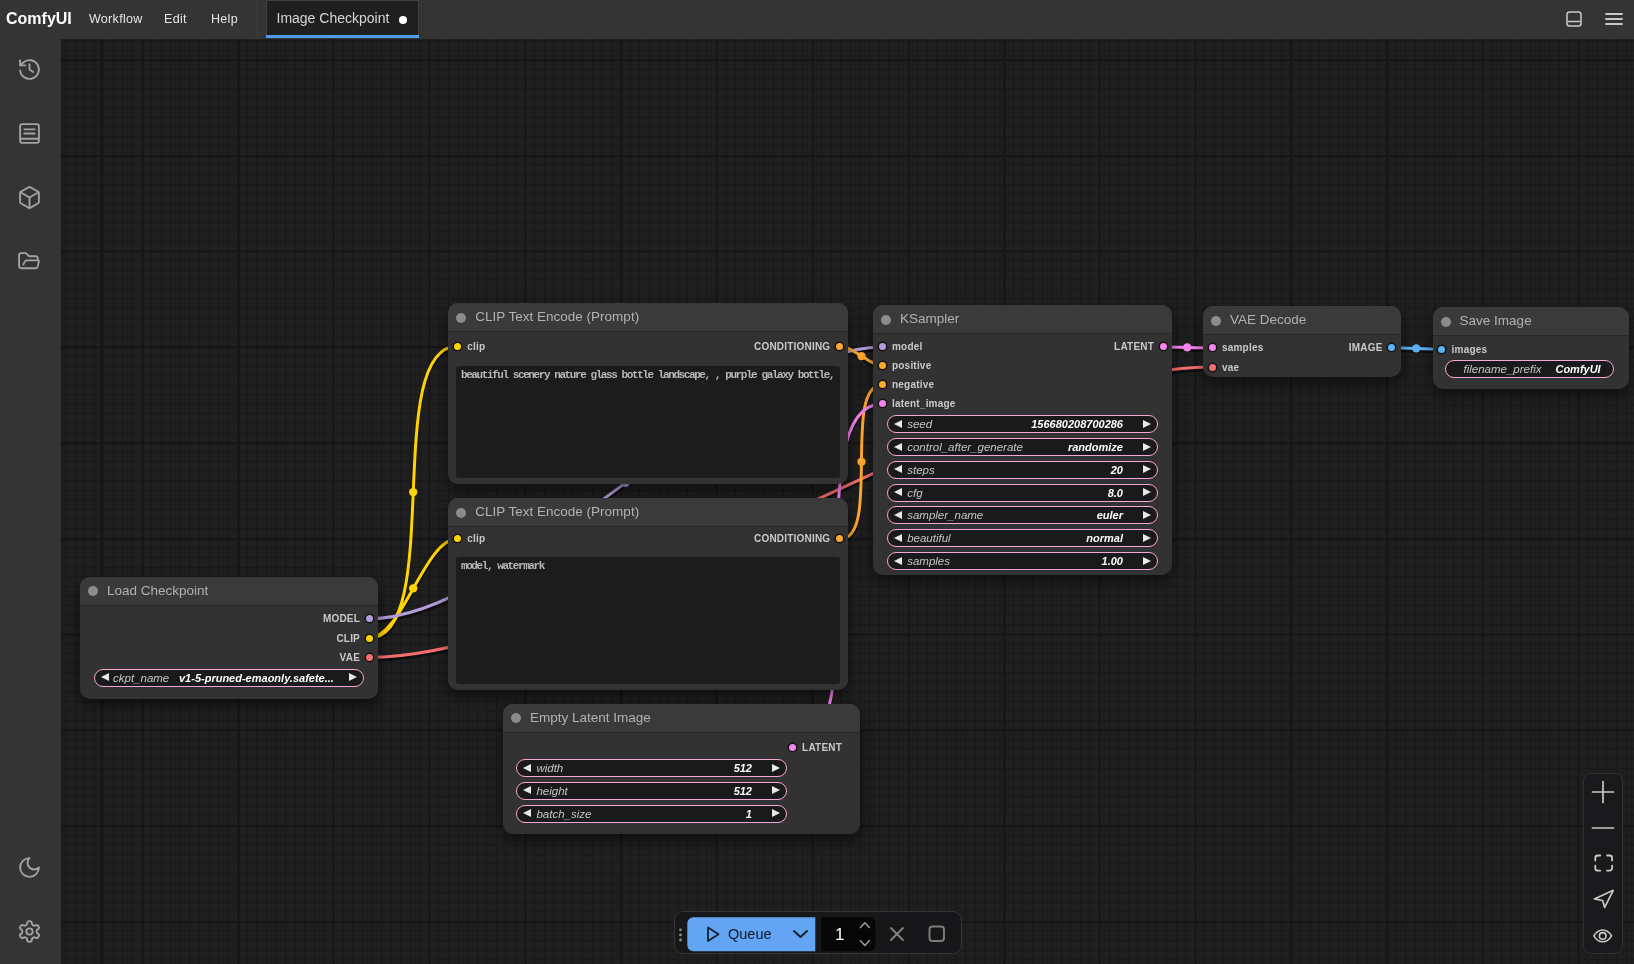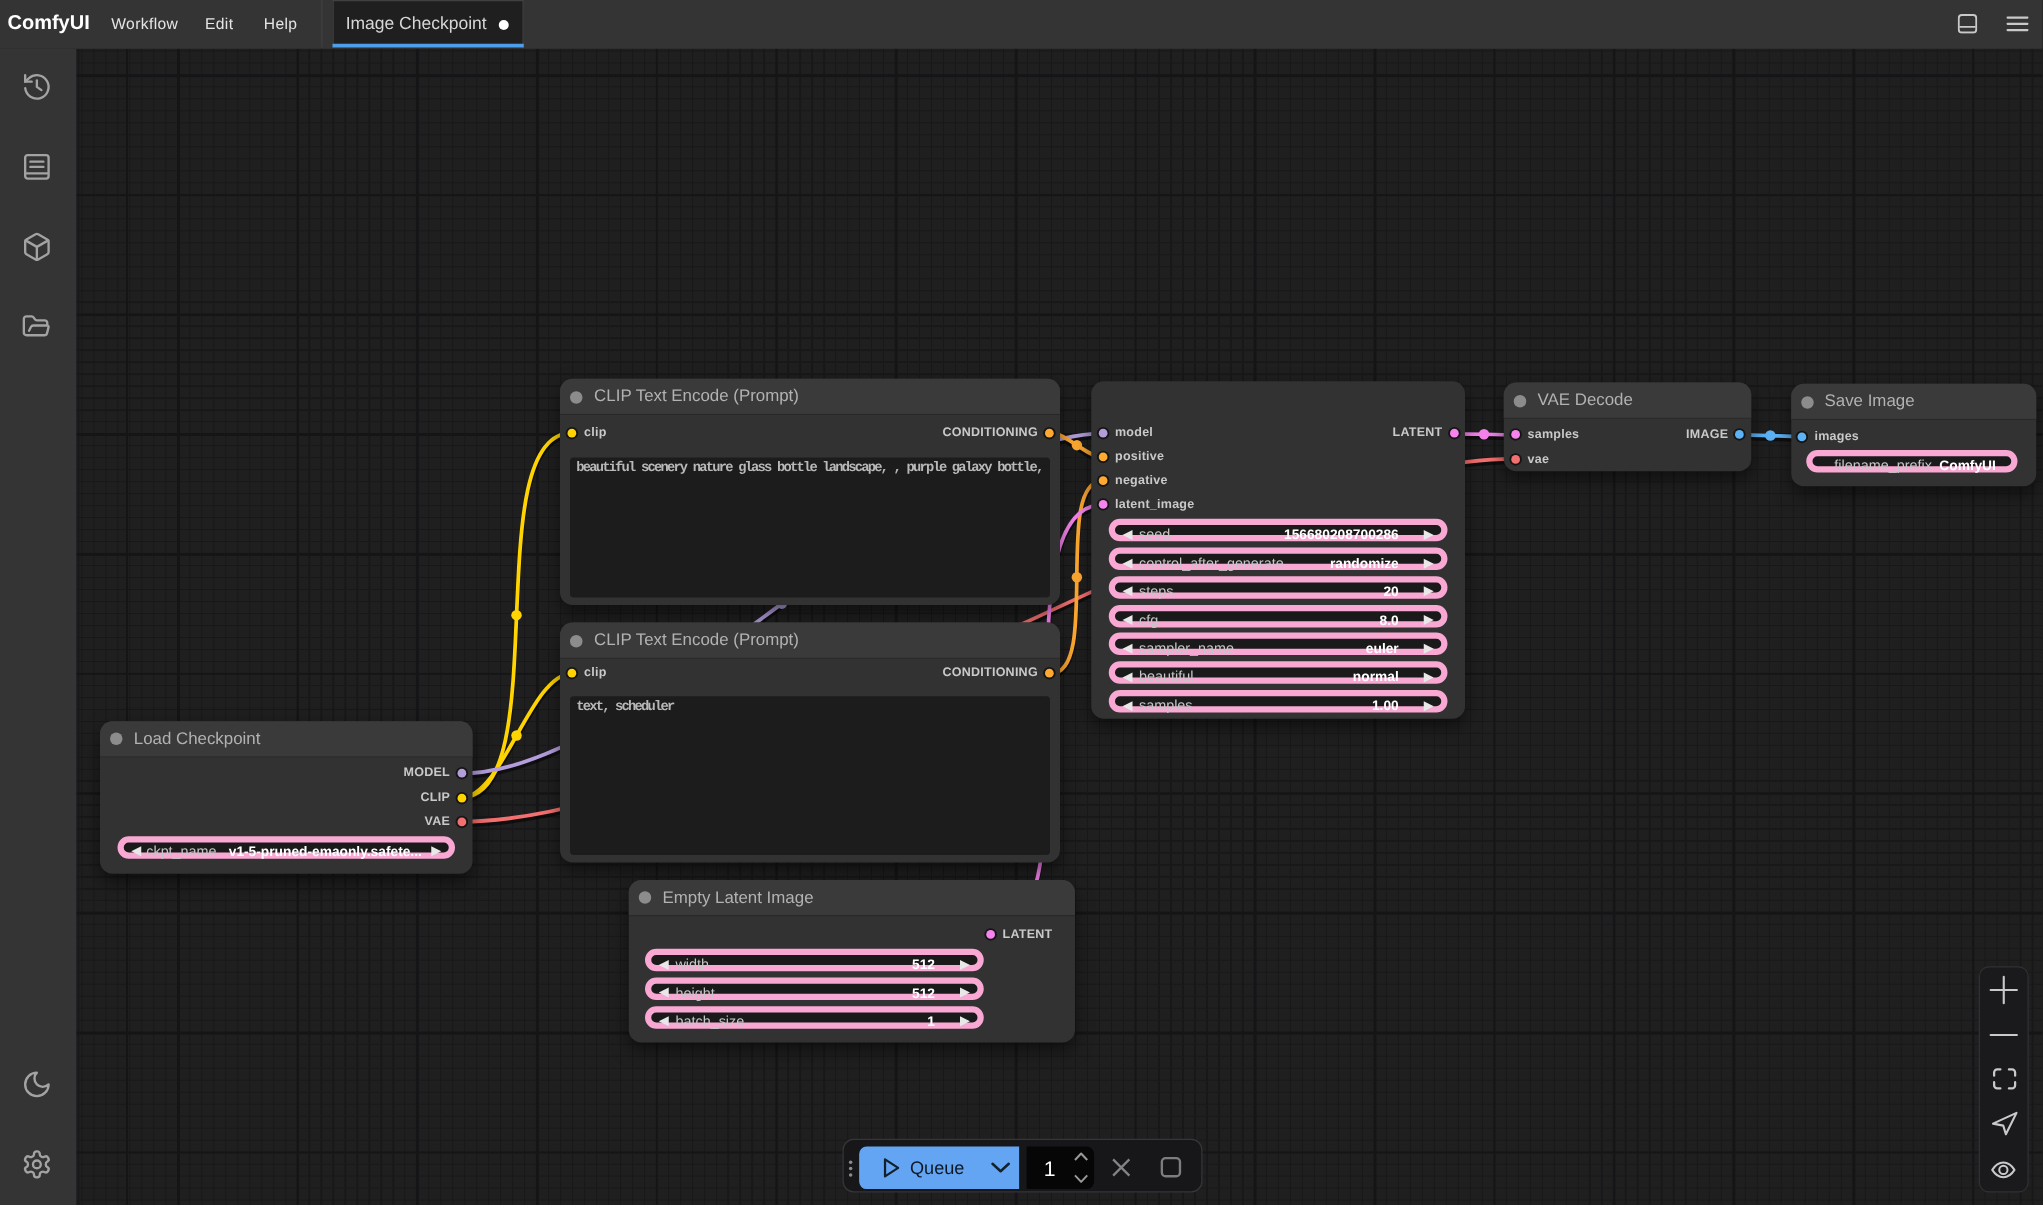--- a/index.html
+++ b/index.html
@@ -23,21 +23,21 @@
   .tab { position:absolute; left:265.5px; top:0px; width:153px; height:38px; background:#1f1f1f; border:1px solid #404040; border-bottom:none; }
   .tab .underline { position:absolute; left:-1px; bottom:0; width:153px; height:3px; background:#4d9fec; }
   .tab .tlabel { position:absolute; left:10px; top:0; height:35px; line-height:35px; font-size:14px; color:#d6d6d6; }
   .tab .tdot { position:absolute; left:132px; top:15px; width:8px; height:8px; border-radius:50%; background:#fff; }
   .node { position:absolute; background:#323232; border-radius:10px; box-shadow:0 6px 14px rgba(0,0,0,.5); z-index:3; }
   .nhead { position:absolute; left:0; top:0; right:0; height:29px; background:#3a3a3a; border-radius:10px 10px 0 0; border-bottom:1px solid #282828; }
   .ndot { position:absolute; left:8px; top:9.5px; width:10px; height:10px; border-radius:50%; background:#8c8c8c; }
   .ntitle { position:absolute; left:27px; top:0; height:28px; line-height:28px; font-size:13.5px; color:#b2b2b2; white-space:nowrap; }
   .port { position:absolute; height:13px; line-height:13px; font-size:10px; font-weight:bold; letter-spacing:0.2px; color:#c9c9c9; white-space:nowrap; }
   .pdot { position:absolute; width:7px; height:7px; border-radius:50%; box-shadow:0 0 0 1.5px #151515; }
-  .widget { position:absolute; height:18px; background:#1a1a1a; border:5px solid #f9a8d4; border-radius:9px; font-size:11px; color:#b8b8b8; white-space:nowrap; }
+  .widget { position:absolute; height:18px; background:#1a1a1a; border:1px solid #f9a8d4; border-radius:9px; font-size:11px; color:#b8b8b8; white-space:nowrap;font-style:italic; }
   .wlabel { position:absolute; left:19px; top:0; height:16px; line-height:16px; font-size:11.5px; color:#c6c6c6; }
   .wvalue { position:absolute; right:34px; top:0; height:16px; line-height:16px; font-weight:bold; color:#fff; }
   .arrl { position:absolute; left:6px; top:3.5px; width:0; height:0; border-top:4.5px solid transparent; border-bottom:4.5px solid transparent; border-right:8px solid #e8e8e8; }
   .arrr { position:absolute; right:6px; top:3.5px; width:0; height:0; border-top:4.5px solid transparent; border-bottom:4.5px solid transparent; border-left:8px solid #e8e8e8; }
   .ta { position:absolute; background:#1c1c1c; border-radius:3px; font-family:"Liberation Mono", monospace; font-size:11px; font-weight:bold; color:#b8b8b8; letter-spacing:-1.42px; padding:3px 5px; overflow:hidden; white-space:pre; }
   #queuebar { position:absolute; left:674px; top:911px; width:288px; height:43px; background:#17171a; border:1px solid #35353a; border-radius:9px; z-index:10; }
   #ztools { position:absolute; left:1582.7px; top:772.7px; width:40.3px; height:181.2px; background:#1a1a1d; border:1px solid #303034; border-radius:8px; z-index:10; }
   .sideicon { position:absolute; left:17px; }
 </style>
 </head>
@@ -110,24 +110,28 @@
 
 <div class="node" style="left:448.3px; top:498.3px; width:400px; height:191.3px;">
   <div class="nhead">
       <div class="ndot"></div>
       <div class="ntitle">CLIP Text Encode (Prompt)</div>
     </div>
   <div class="port" style="left:19px; top:34px;">clip</div>
   <div class="port" style="right:18px; top:34px;">CONDITIONING</div>
   <div class="pdot" style="left:5.50px; top:37.00px; background:#ffd400;"></div>
   <div class="pdot" style="left:387.50px; top:37.00px; background:#ffa931;"></div>
-  <div class="ta" style="left:7.7px; top:58.4px; width:384px; height:127.7px;">text, scheduler</div>
+  <div class="ta" style="left:7.7px; top:58.4px; width:384px; height:127.7px;">model, watermark</div>
 </div>
 
 <div class="node" style="left:873px; top:305.4px; width:299px; height:270px;">
+  <div class="nhead">
+      <div class="ndot"></div>
+      <div class="ntitle">KSampler</div>
+    </div>
   <div class="port" style="left:19px; top:35.1px;">model</div>
   <div class="port" style="left:19px; top:54px;">positive</div>
   <div class="port" style="left:19px; top:73px;">negative</div>
   <div class="port" style="left:19px; top:92px;">latent_image</div>
   <div class="port" style="right:18px; top:35.1px;">LATENT</div>
   <div class="pdot" style="left:5.50px; top:38.10px; background:#b39ddb;"></div>
   <div class="pdot" style="left:5.50px; top:57.00px; background:#ffa931;"></div>
   <div class="pdot" style="left:5.50px; top:76.00px; background:#ffa931;"></div>
   <div class="pdot" style="left:5.50px; top:95.00px; background:#f783ee;"></div>
   <div class="pdot" style="left:286.50px; top:38.10px; background:#f783ee;"></div>

